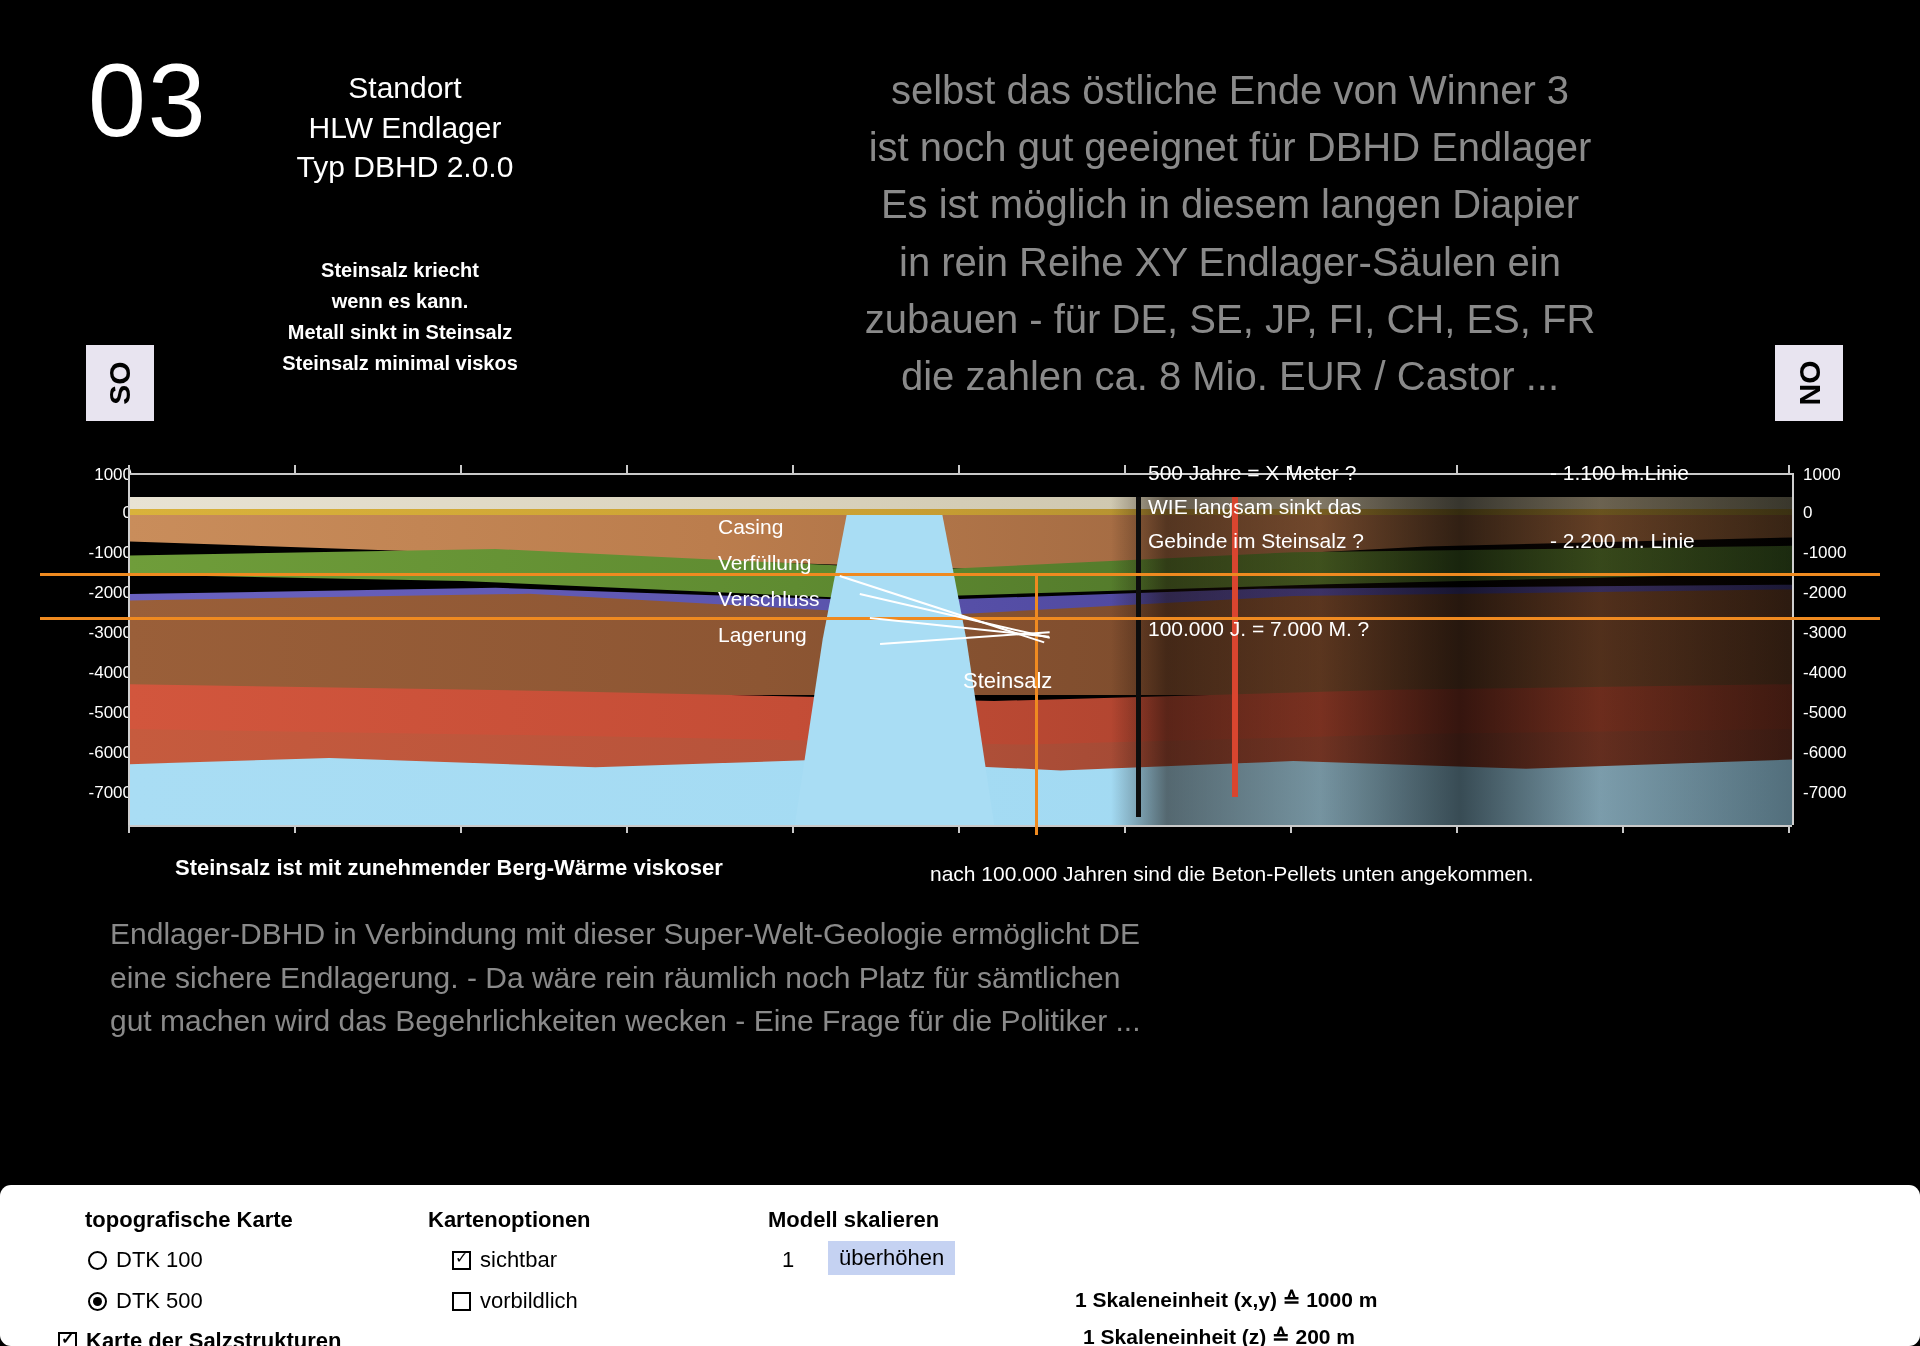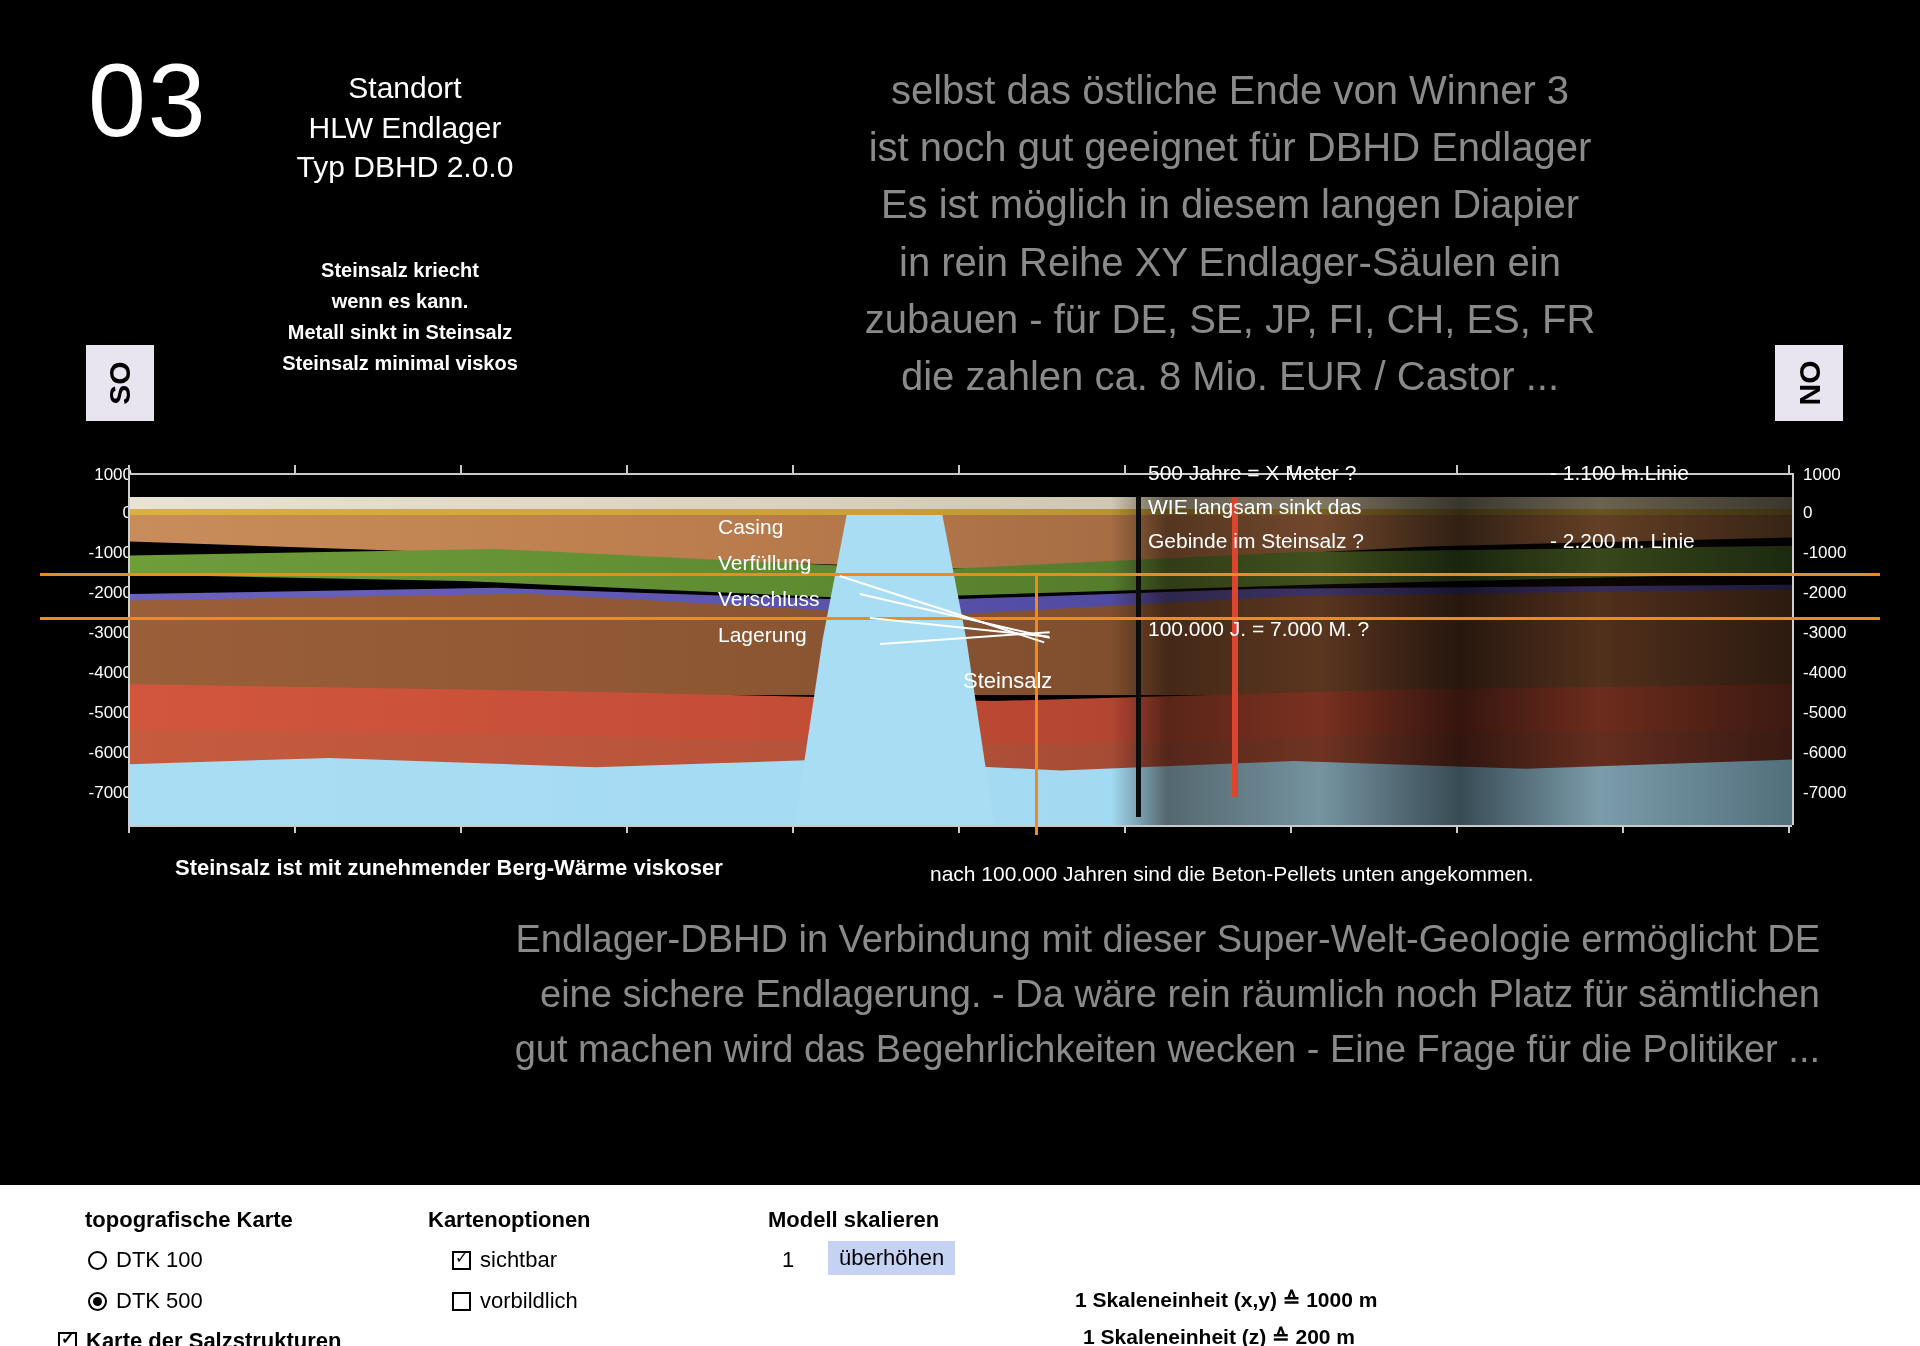--- a/index.html
+++ b/index.html
@@ -81,26 +81,26 @@
   .caption-left{
     position:absolute;left:175px;top:855px;color:#ffffff;font-size:22px;font-weight:600;
   }
   .caption-right{
     position:absolute;left:930px;top:862px;color:#ffffff;font-size:21px;
   }
 
   
   .para{
     position:absolute;left:110px;top:912px;width:1710px;
-    color:#8a8a8a;font-size:38px;line-height:1.45;text-align:right;
+    color:#8a8a8a;font-size:30px;line-height:1.45;text-align:left;
   }
 
   
   .footer{
-    position:absolute;left:0;top:1185px;width:1920px;height:161px;background:#ffffff;
+    position:absolute;left:0;top:1185px;width:1920px;height:161px;background:#ffffff;border-radius:11px;
   }
   .f-title{position:absolute;color:#000;font-size:22px;font-weight:700;}
   .f-opt{position:absolute;color:#000;font-size:22px;display:flex;align-items:center;gap:9px;}
   .radio{
     width:15px;height:15px;border:2px solid #000;border-radius:50%;
     display:inline-block;position:relative;
   }
   .radio.on::after{
     content:"";position:absolute;left:3px;top:3px;width:9px;height:9px;border-radius:50%;background:#000;
   }

